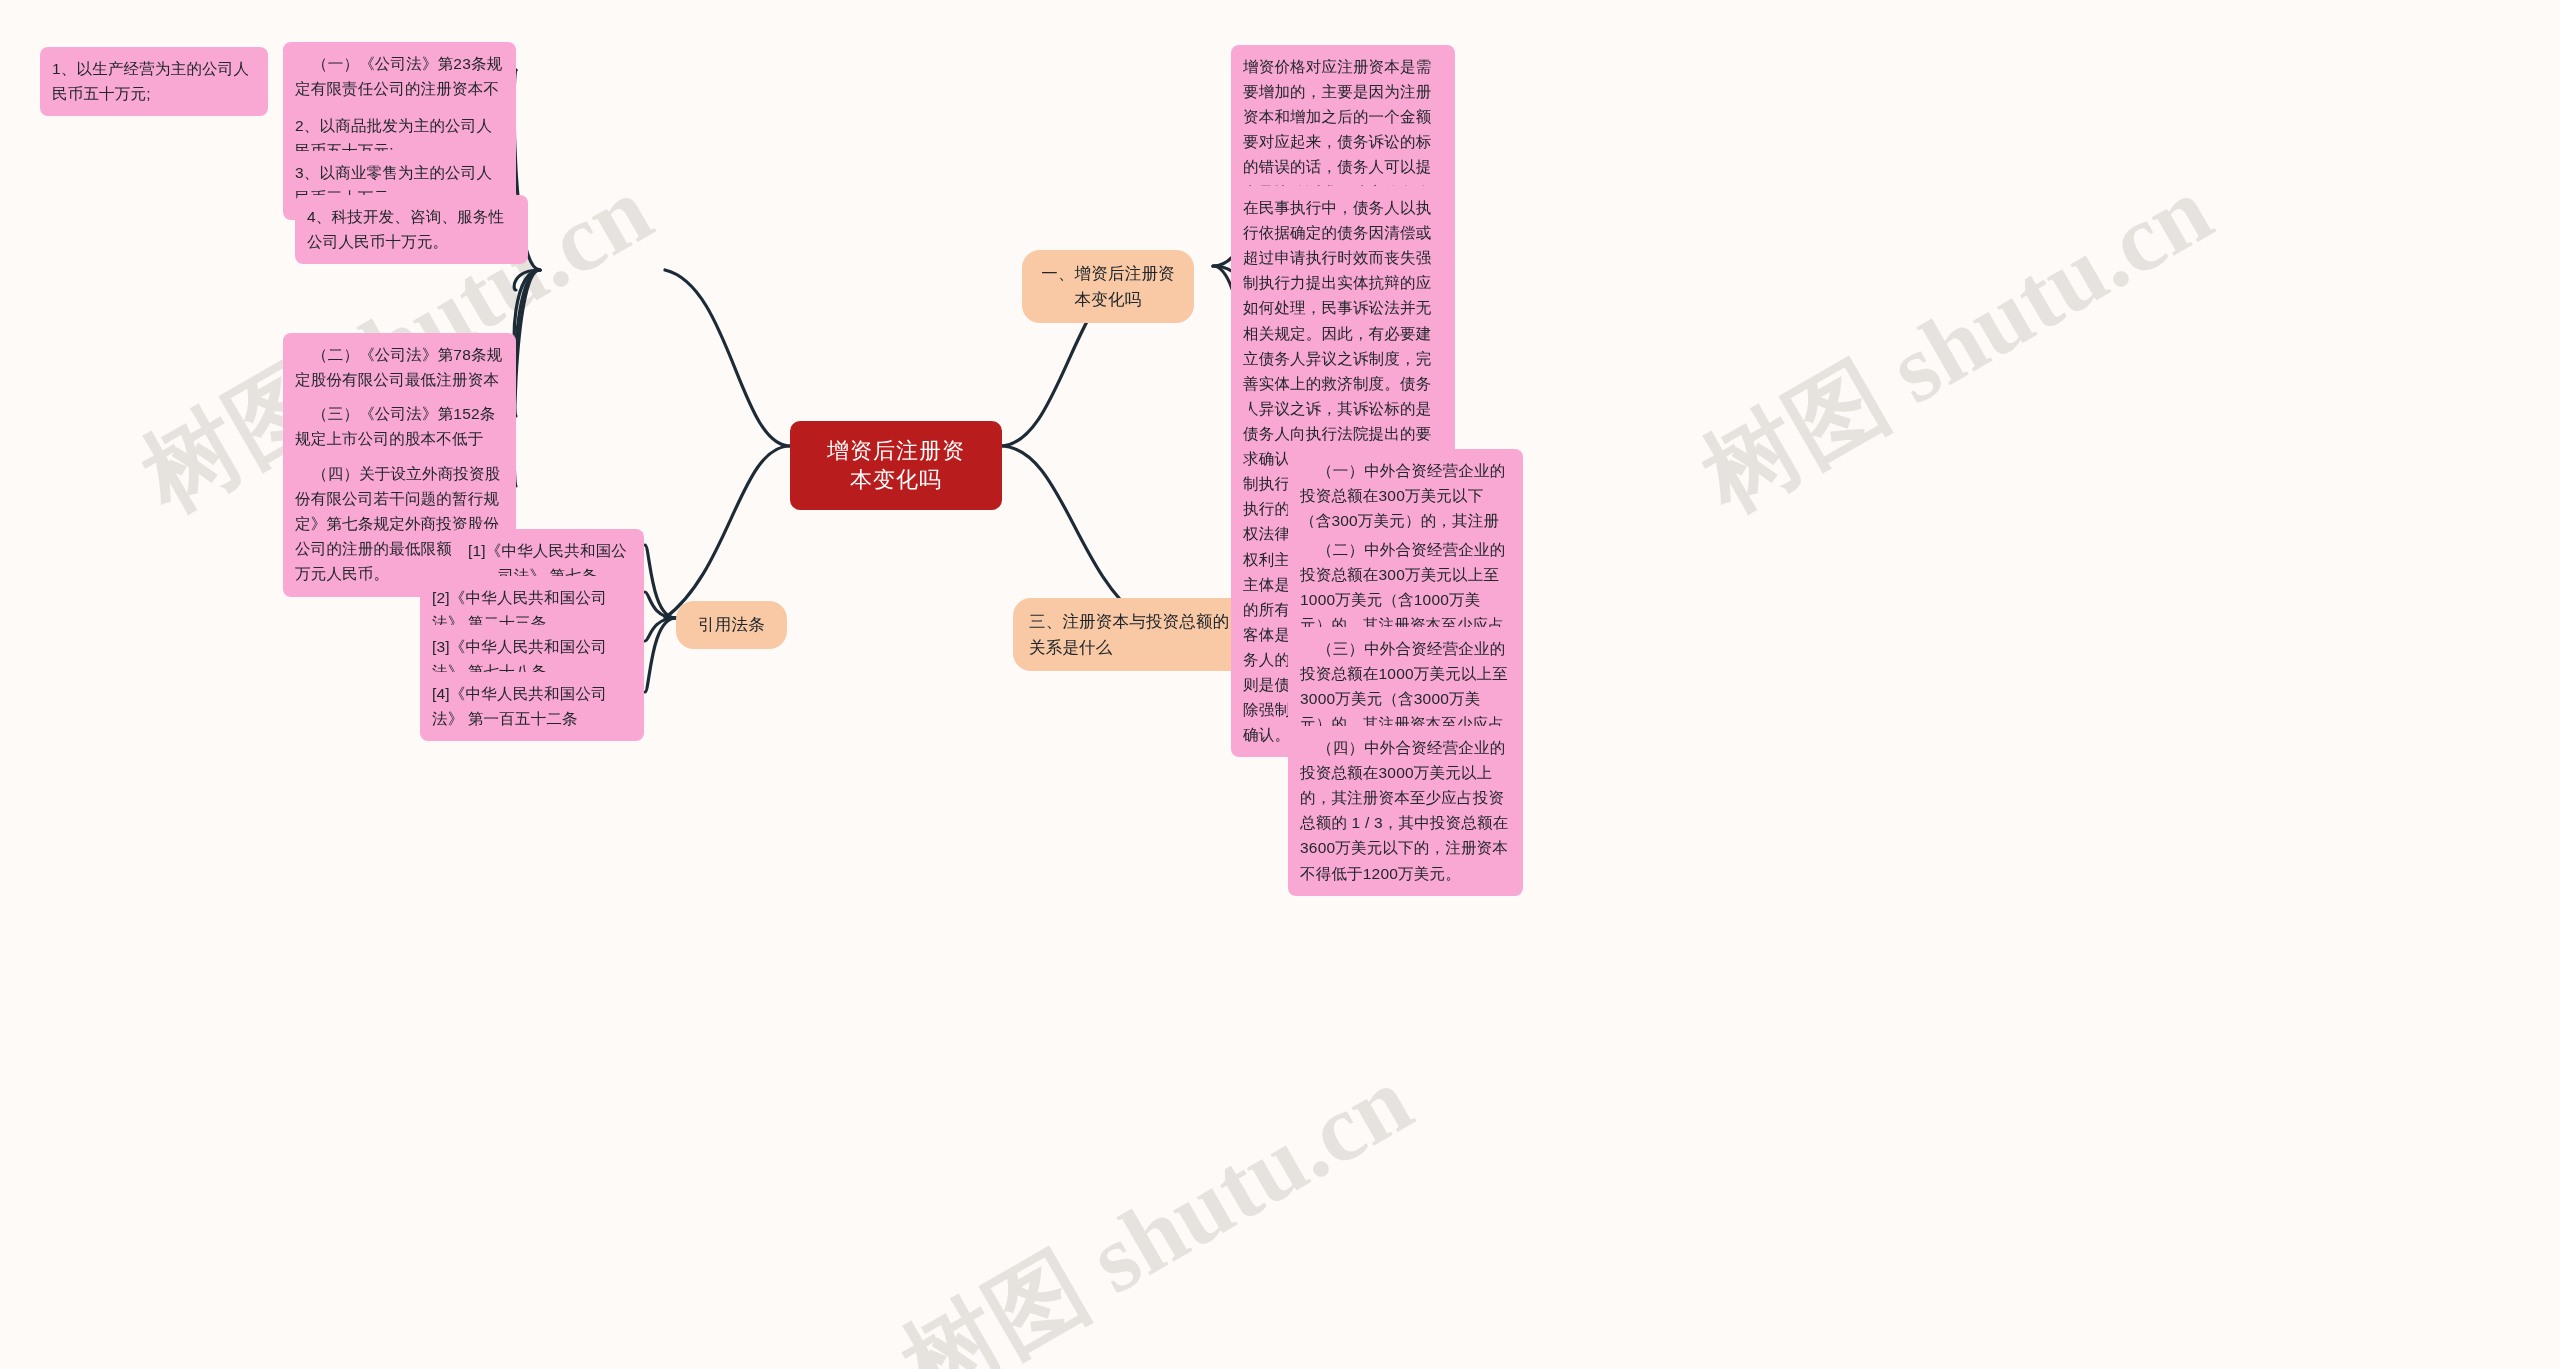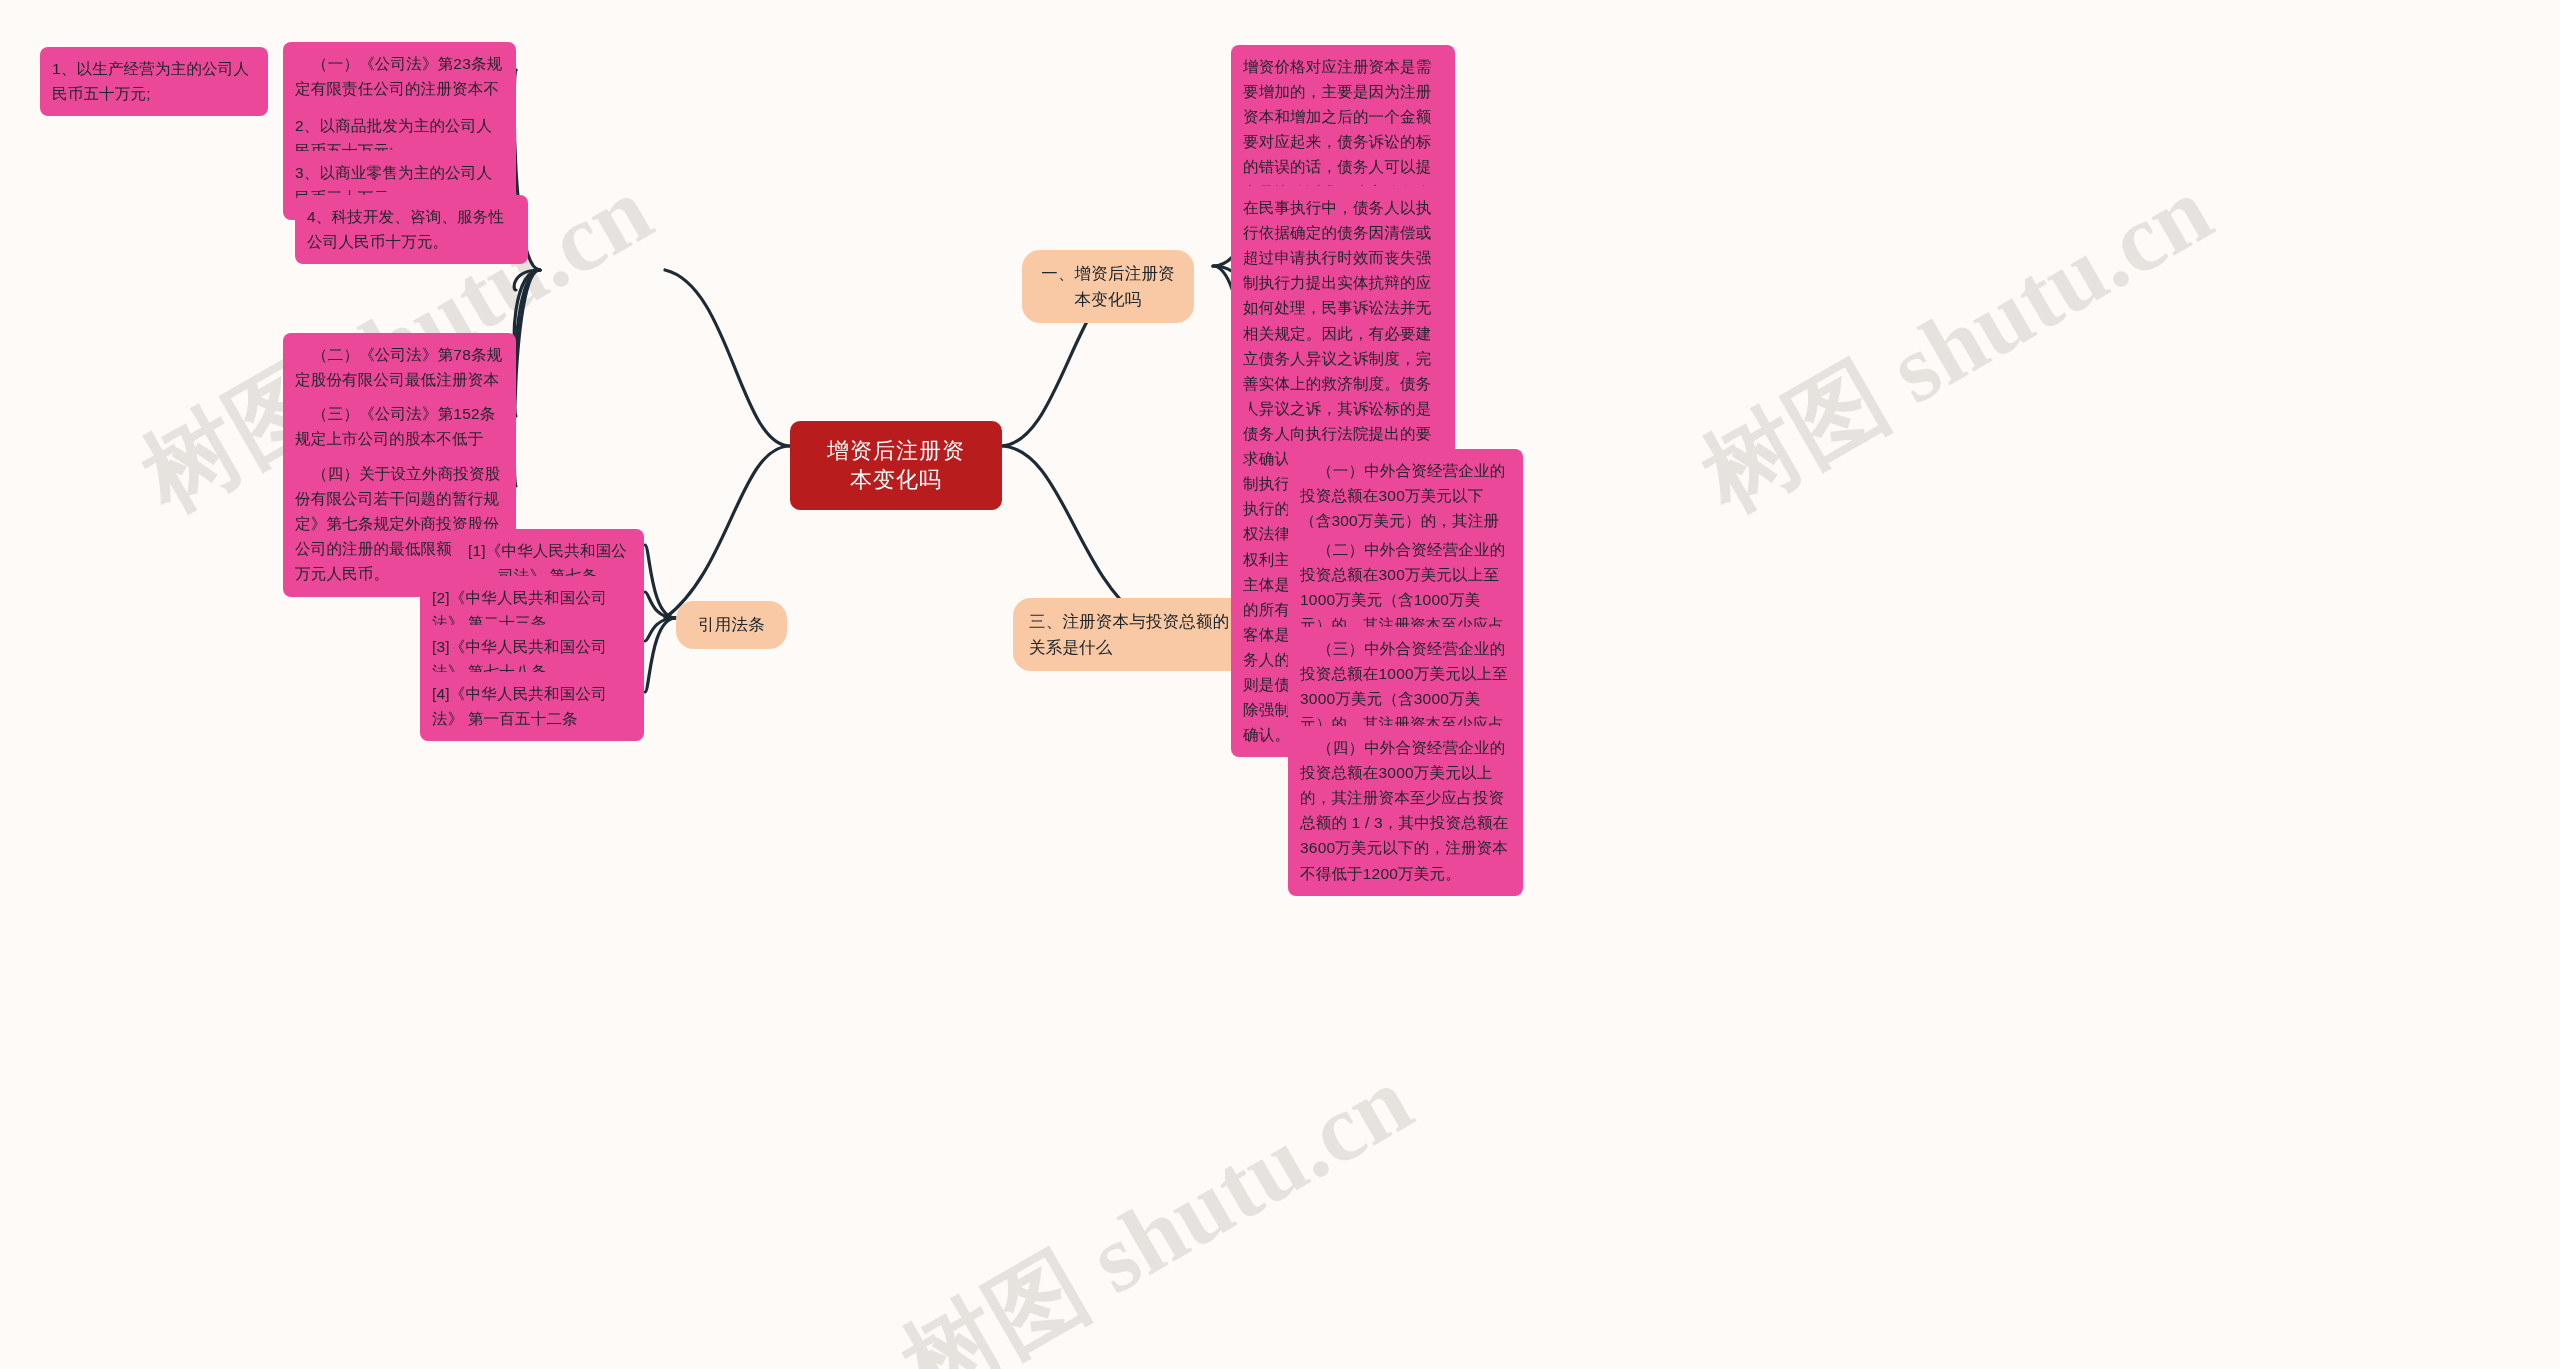--- a/index.html
+++ b/index.html
@@ -33,21 +33,21 @@
     position: absolute;
     left: 0; top: 0;
     width: 2560px;
     height: 1369px;
     pointer-events: none;
   }
   .node {
     position: absolute;
     box-sizing: border-box;
     border-radius: 8px;
-    background: #ec4899;
+    background: #f9a8d4;
     color: #20262b;
     font-size: 15.5px;
     line-height: 1.62;
     padding: 9px 12px 10px 12px;
     letter-spacing: 0.2px;
   }
   .node.leaf-indent {
     text-indent: 1.1em;
   }
   .node.branch {

